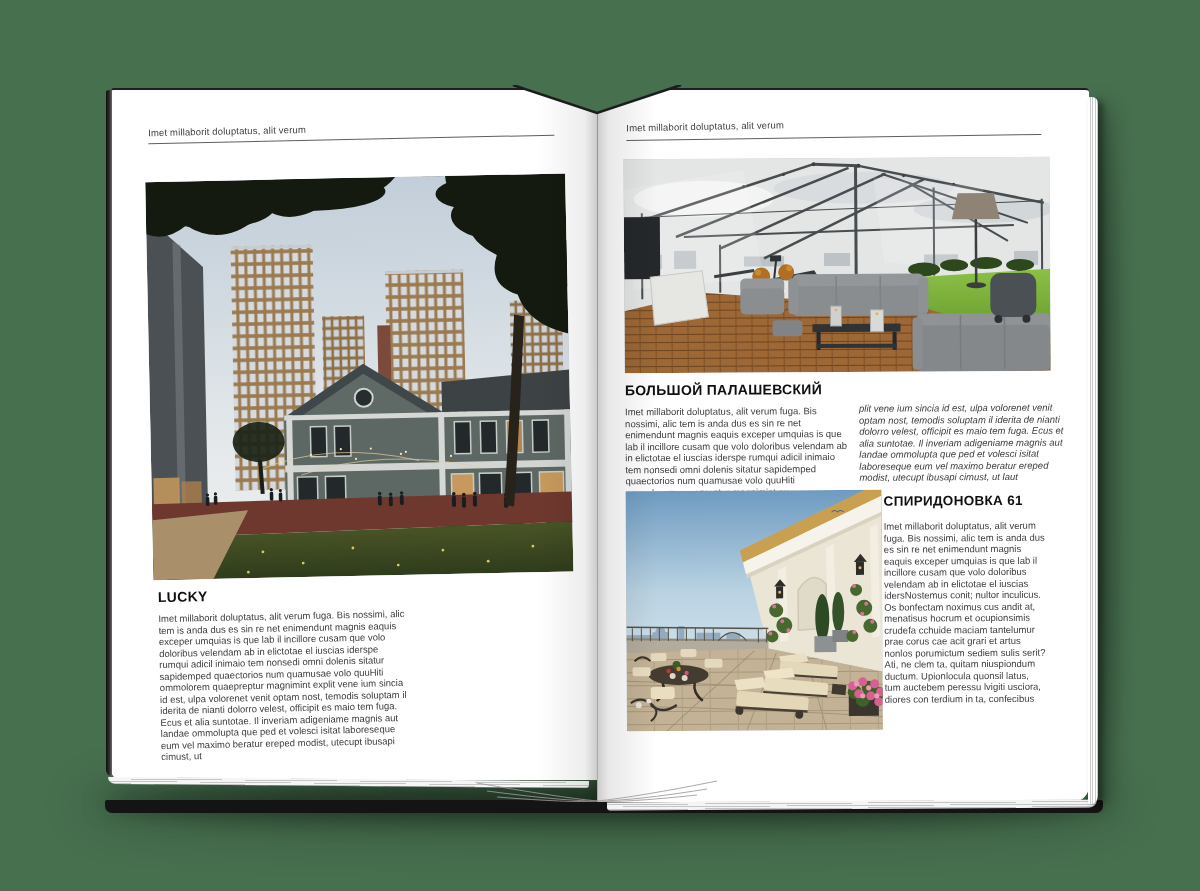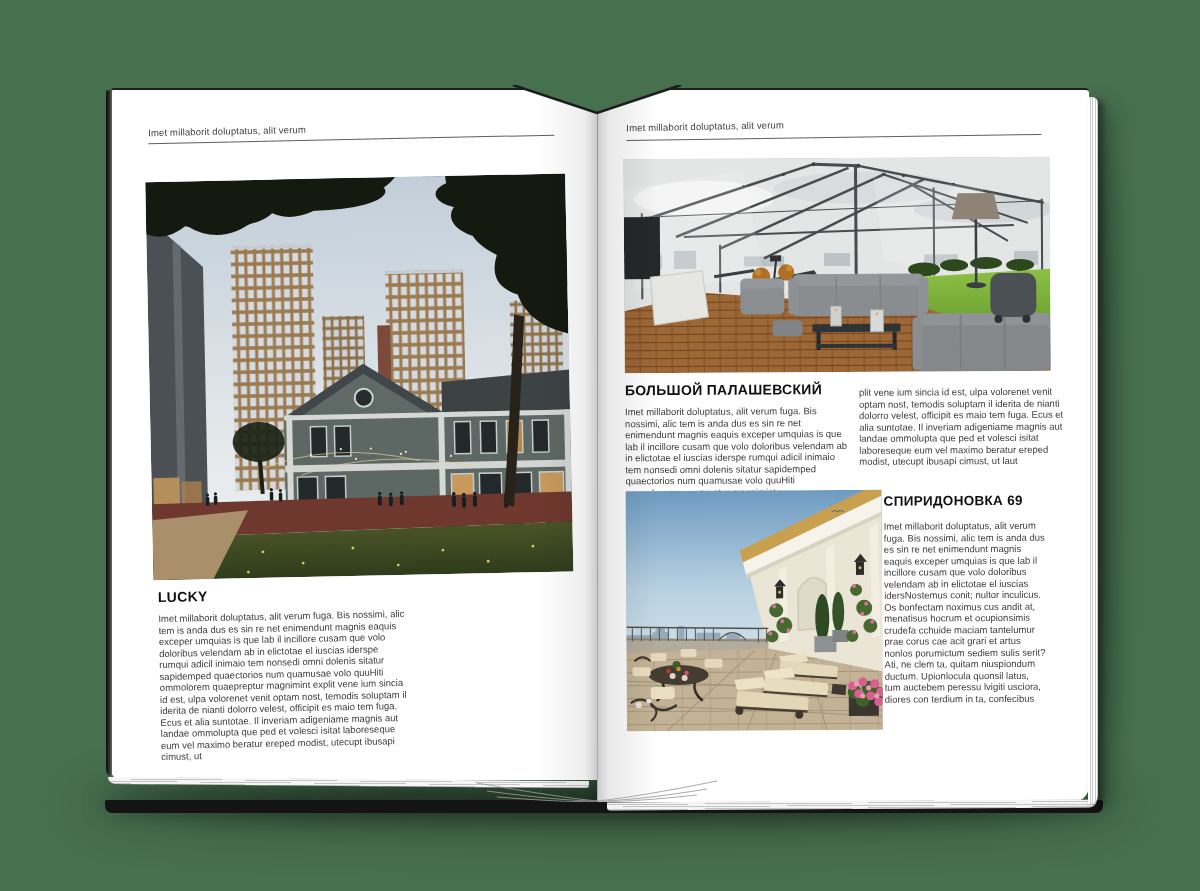--- a/index.html
+++ b/index.html
@@ -58,21 +58,21 @@
   .lp-photo{left:39px;top:88px;width:420px;height:398px;}
   .lp-title{left:43px;top:495px;}
   .lp-body{left:43px;top:519px;width:250px;}
 
   
   .rp-head{left:31px;top:30px;transform:rotate(-.8deg);}
   .rp-rule{left:31px;top:47px;width:415px;transform:rotate(-.5deg);}
   .rp-photo1{left:28px;top:68px;width:426px;height:214px;}
   .rp-title1{left:28px;top:291px;}
   .rp-col1{left:28px;top:315px;width:222px;}
-  .rp-col2{left:262px;top:297px;width:216px;}
+  .rp-col2{left:262px;top:313px;width:216px;font-style:italic;}
   .rp-photo2{left:28px;top:400px;width:256px;height:240px;}
   .rp-title2{left:286px;top:404px;font-size:13.5px;}
   .rp-body2{left:286px;top:431px;width:162px;}
 </style>
 </head>
 <body>
 
 <div class="spread">
   <div class="shadow-wide"></div>
   <div class="shadow-main"></div>
@@ -465,21 +465,21 @@
           <g fill="#eb9ab8">
             <circle cx="230" cy="194" r="2.6"></circle>
               <circle cx="242" cy="198" r="2.6"></circle>
               <circle cx="250" cy="206" r="2.6"></circle>
               <circle cx="236" cy="206" r="2.6"></circle>
           </g>
           <path d="M206,22 q3,-3 6,0 q3,-3 6,0" stroke="#41607e" stroke-width="1" fill="none"></path>
         </svg>
       </figure>
 
-      <h2 class="art-title rp-title2">СПИРИДОНОВКА 69</h2>
+      <h2 class="art-title rp-title2">СПИРИДОНОВКА 61</h2>
       <div class="body-text rp-body2">Imet millaborit doluptatus, alit verum fuga. Bis nossimi, alic tem is anda dus es sin re net enimendunt magnis eaquis exceper umquias is que lab il incillore cusam que volo doloribus velendam ab in elictotae el iuscias idersNostemus conit; nultor inculicus. Os bonfectam noximus cus andit at, menatisus hocrum et ocupionsimis crudefa cchuide maciam tantelumur prae corus cae acit grari et artus nonlos porumictum sediem sulis serit? Ati, ne clem ta, quitam niuspiondum ductum. Upionlocula quonsil latus, tum auctebem peressu lvigiti usciora, diores con terdium in ta, confecibus</div>
     </div>
   </div>
 
   <div class="spine-shade"></div>
   <div class="spine-line"></div>
   <div class="notch">
     <svg width="170" height="30">
       <path d="M1,0 L85,28 L169,0" fill="#47704F" stroke="#1c1c1c" stroke-width="2.5"></path>
     </svg>

